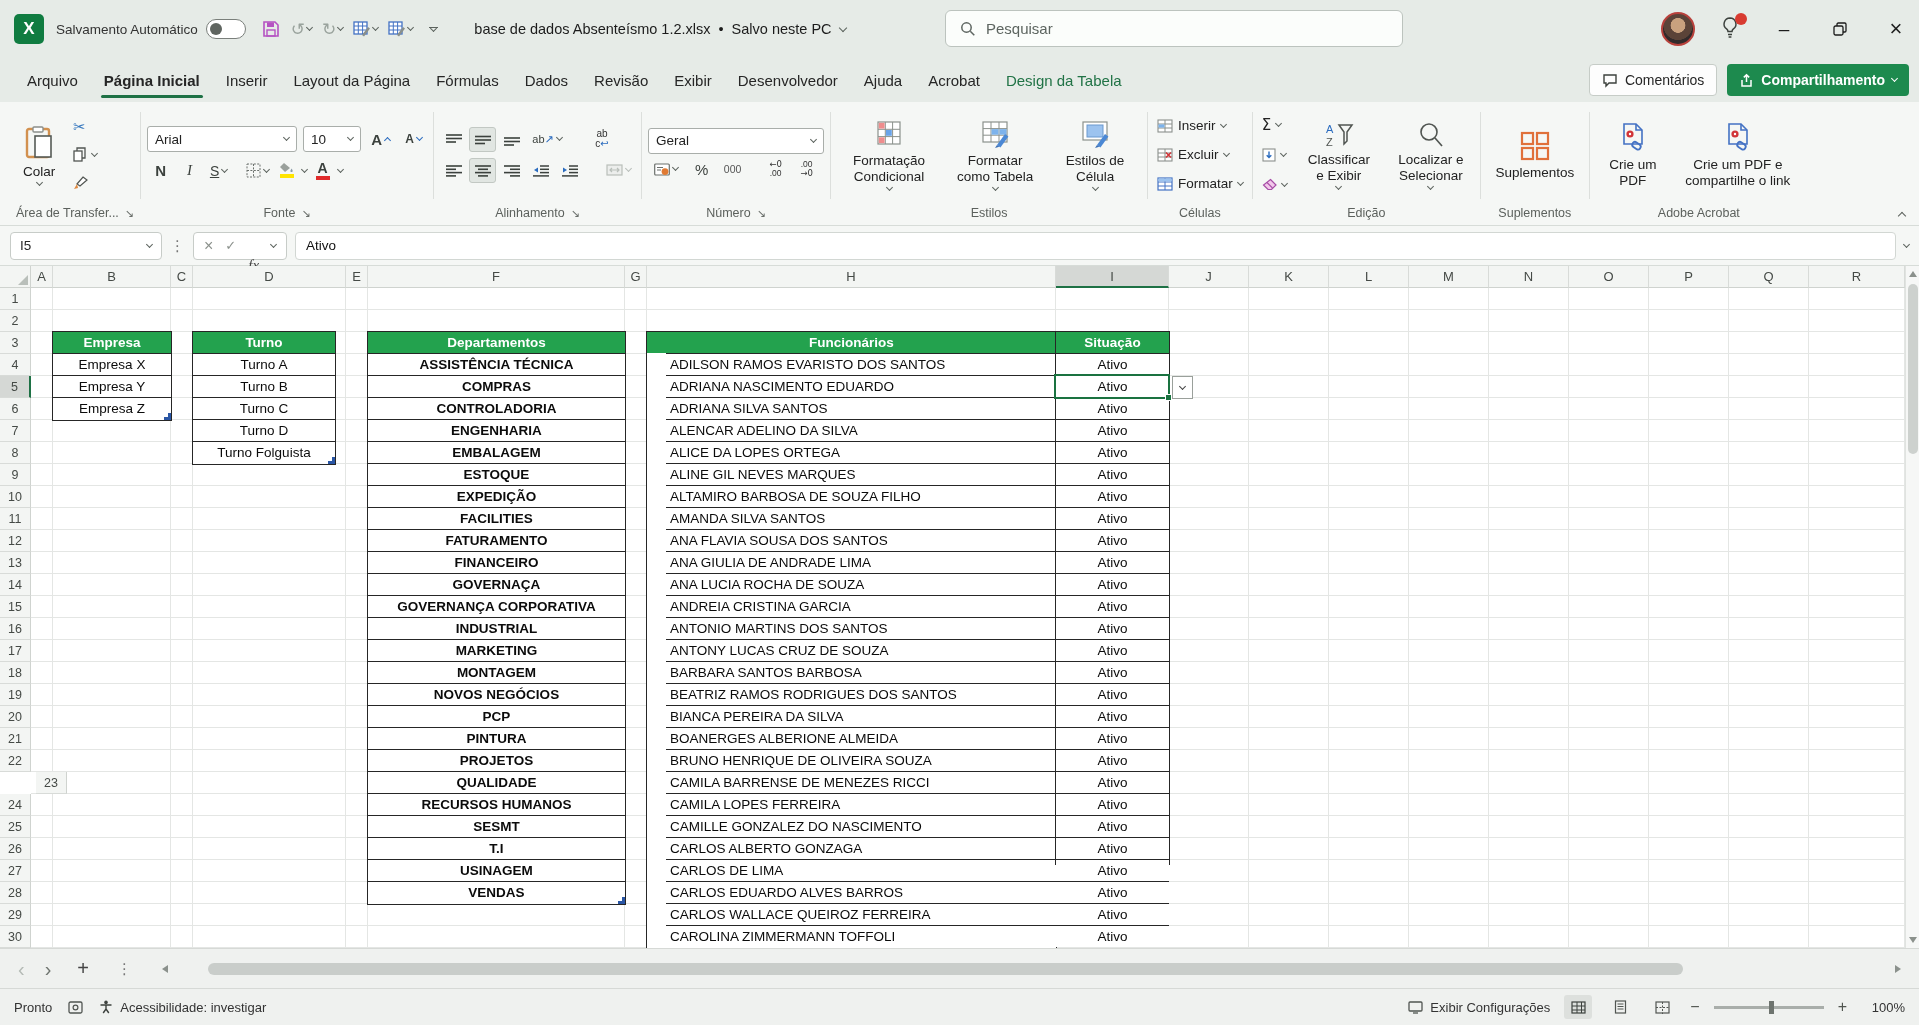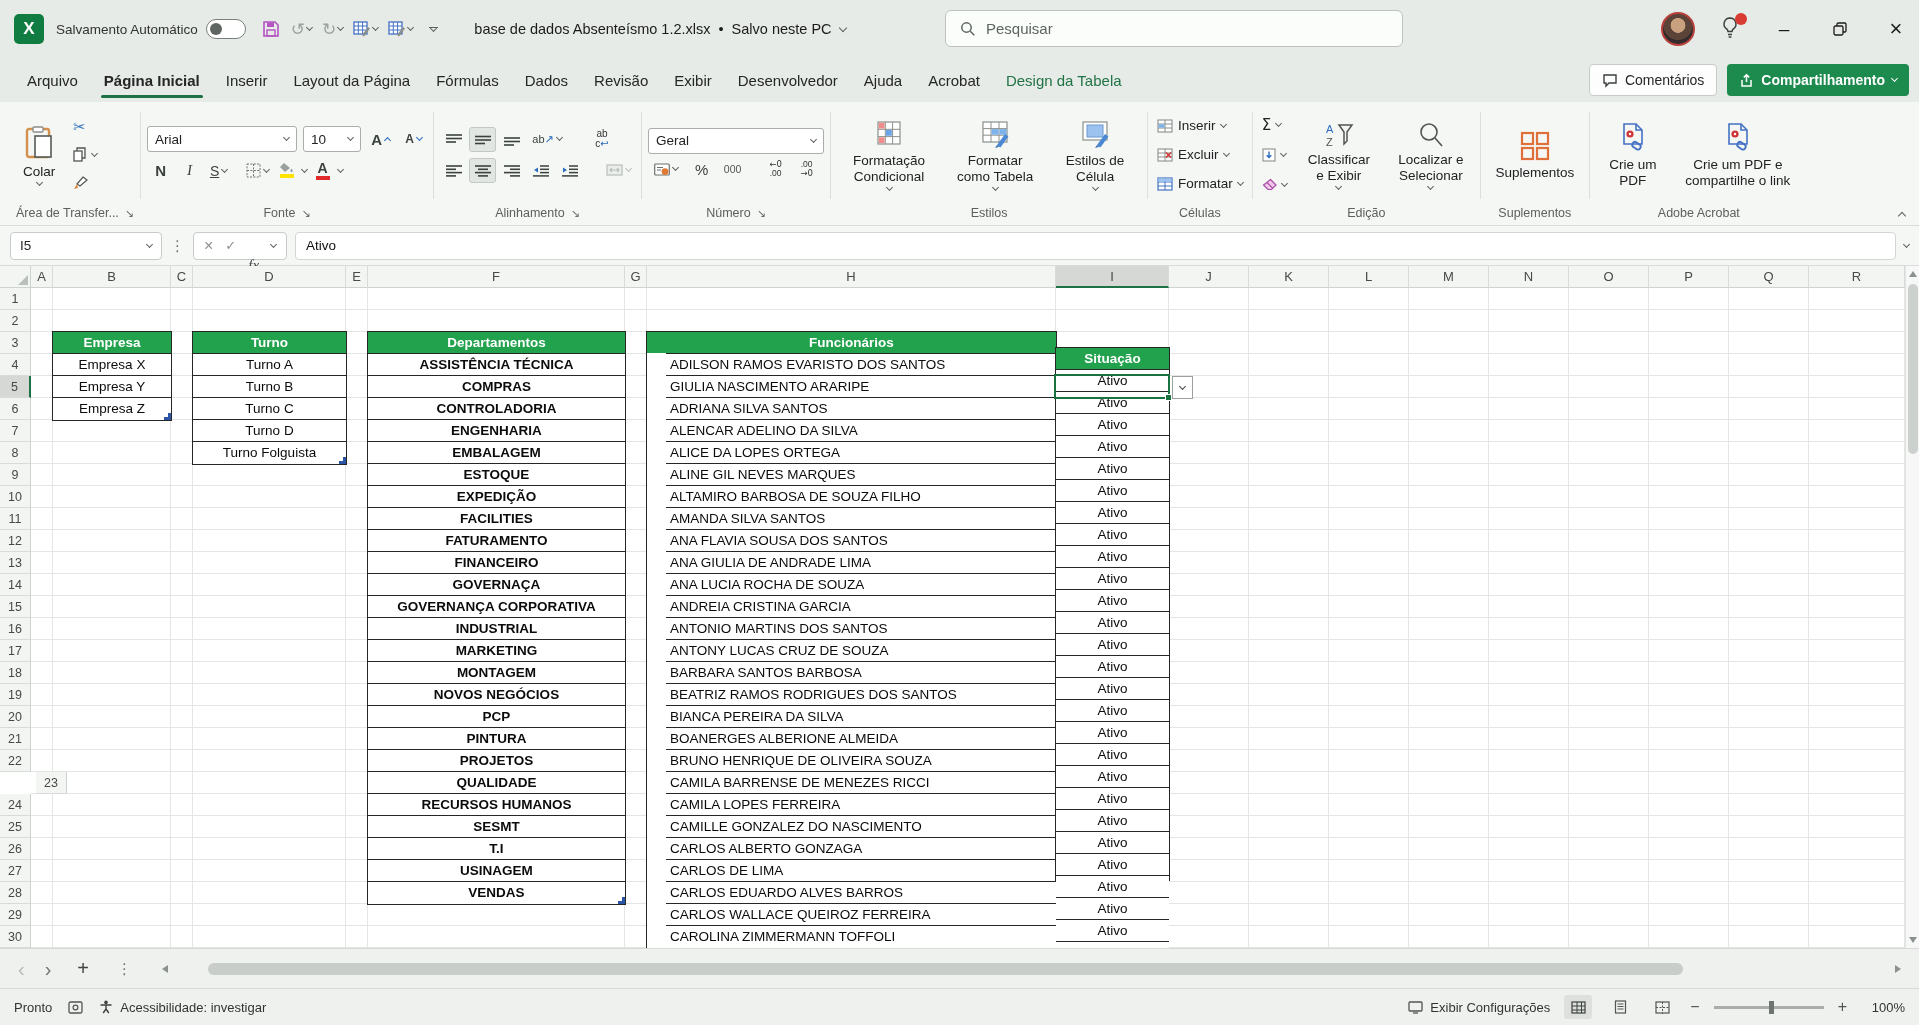--- a/index.html
+++ b/index.html
@@ -796,21 +796,21 @@
         <div class="row-h" style="top: 638px;">29</div>
         <div class="gridrow" style="top: 660px;"></div>
         <div class="row-h" style="top: 660px;">30</div>
         <div class="xtable" style="left: 52px; top: 65px; width: 120px; height: 90px;">
           <div class="thead">Empresa</div>
           <div class="trow">Empresa X</div>
           <div class="trow">Empresa Y</div>
           <div class="trow">Empresa Z</div>
           <span class="thandle"></span>
         </div>
-        <div class="xtable" style="left: 192px; top: 65px; width: 155px; height: 134px;">
+        <div class="xtable" style="left: 192px; top: 65px; width: 144px; height: 134px;">
           <div class="thead">Turno</div>
           <div class="trow">Turno A</div>
           <div class="trow">Turno B</div>
           <div class="trow">Turno C</div>
           <div class="trow">Turno D</div>
           <div class="trow">Turno Folguista</div>
           <span class="thandle"></span>
         </div>
         <div class="xtable" style="left: 367px; top: 65px; width: 259px; height: 574px;">
           <div class="thead">Departamentos</div>
@@ -837,21 +837,21 @@
           <div class="trow boldrow">RECURSOS HUMANOS</div>
           <div class="trow boldrow">SESMT</div>
           <div class="trow boldrow">T.I</div>
           <div class="trow boldrow">USINAGEM</div>
           <div class="trow boldrow">VENDAS</div>
           <span class="thandle"></span>
         </div>
         <div class="xtable" style="left: 646px; top: 65px; width: 411px; height: 618px;">
           <div class="thead">Funcionários</div>
           <div class="trow left">ADILSON RAMOS EVARISTO DOS SANTOS</div>
-          <div class="trow left">GIULIA NASCIMENTO ARARIPE</div>
+          <div class="trow left">ADRIANA NASCIMENTO EDUARDO</div>
           <div class="trow left">ADRIANA SILVA SANTOS</div>
           <div class="trow left">ALENCAR ADELINO DA SILVA</div>
           <div class="trow left">ALICE DA LOPES ORTEGA</div>
           <div class="trow left">ALINE GIL NEVES MARQUES</div>
           <div class="trow left">ALTAMIRO BARBOSA DE SOUZA FILHO</div>
           <div class="trow left">AMANDA SILVA SANTOS</div>
           <div class="trow left">ANA FLAVIA SOUSA DOS SANTOS</div>
           <div class="trow left">ANA GIULIA DE ANDRADE LIMA</div>
           <div class="trow left">ANA LUCIA ROCHA DE SOUZA</div>
           <div class="trow left">ANDREIA CRISTINA GARCIA</div>
@@ -864,21 +864,21 @@
           <div class="trow left">BRUNO HENRIQUE DE OLIVEIRA SOUZA</div>
           <div class="trow left">CAMILA BARRENSE DE MENEZES RICCI</div>
           <div class="trow left">CAMILA LOPES FERREIRA</div>
           <div class="trow left">CAMILLE GONZALEZ DO NASCIMENTO</div>
           <div class="trow left">CARLOS ALBERTO GONZAGA</div>
           <div class="trow left">CARLOS DE LIMA</div>
           <div class="trow left">CARLOS EDUARDO ALVES BARROS</div>
           <div class="trow left">CARLOS WALLACE QUEIROZ FERREIRA</div>
           <div class="trow left">CAROLINA ZIMMERMANN TOFFOLI</div>
         </div>
-        <div class="xtable" style="left: 1055px; top: 65px; width: 115px; height: 534px; margin-top: 16px;">
+        <div class="xtable" style="left: 1055px; top: 65px; width: 115px; height: 534px;">
           <div class="thead">Situação</div>
           <div class="trow">Ativo</div>
           <div class="trow">Ativo</div>
           <div class="trow">Ativo</div>
           <div class="trow">Ativo</div>
           <div class="trow">Ativo</div>
           <div class="trow">Ativo</div>
           <div class="trow">Ativo</div>
           <div class="trow">Ativo</div>
           <div class="trow">Ativo</div>

